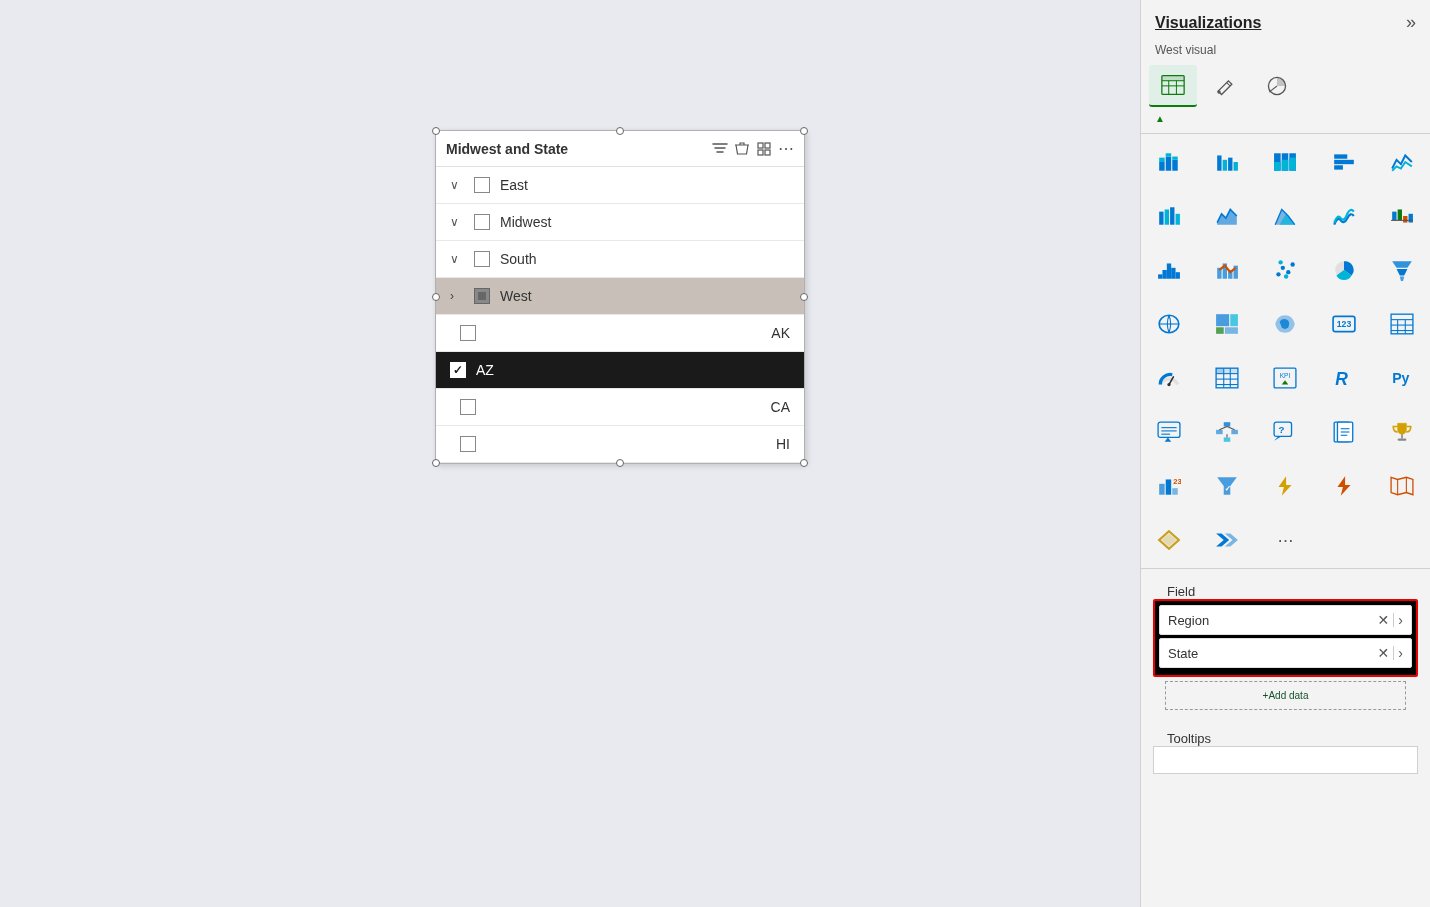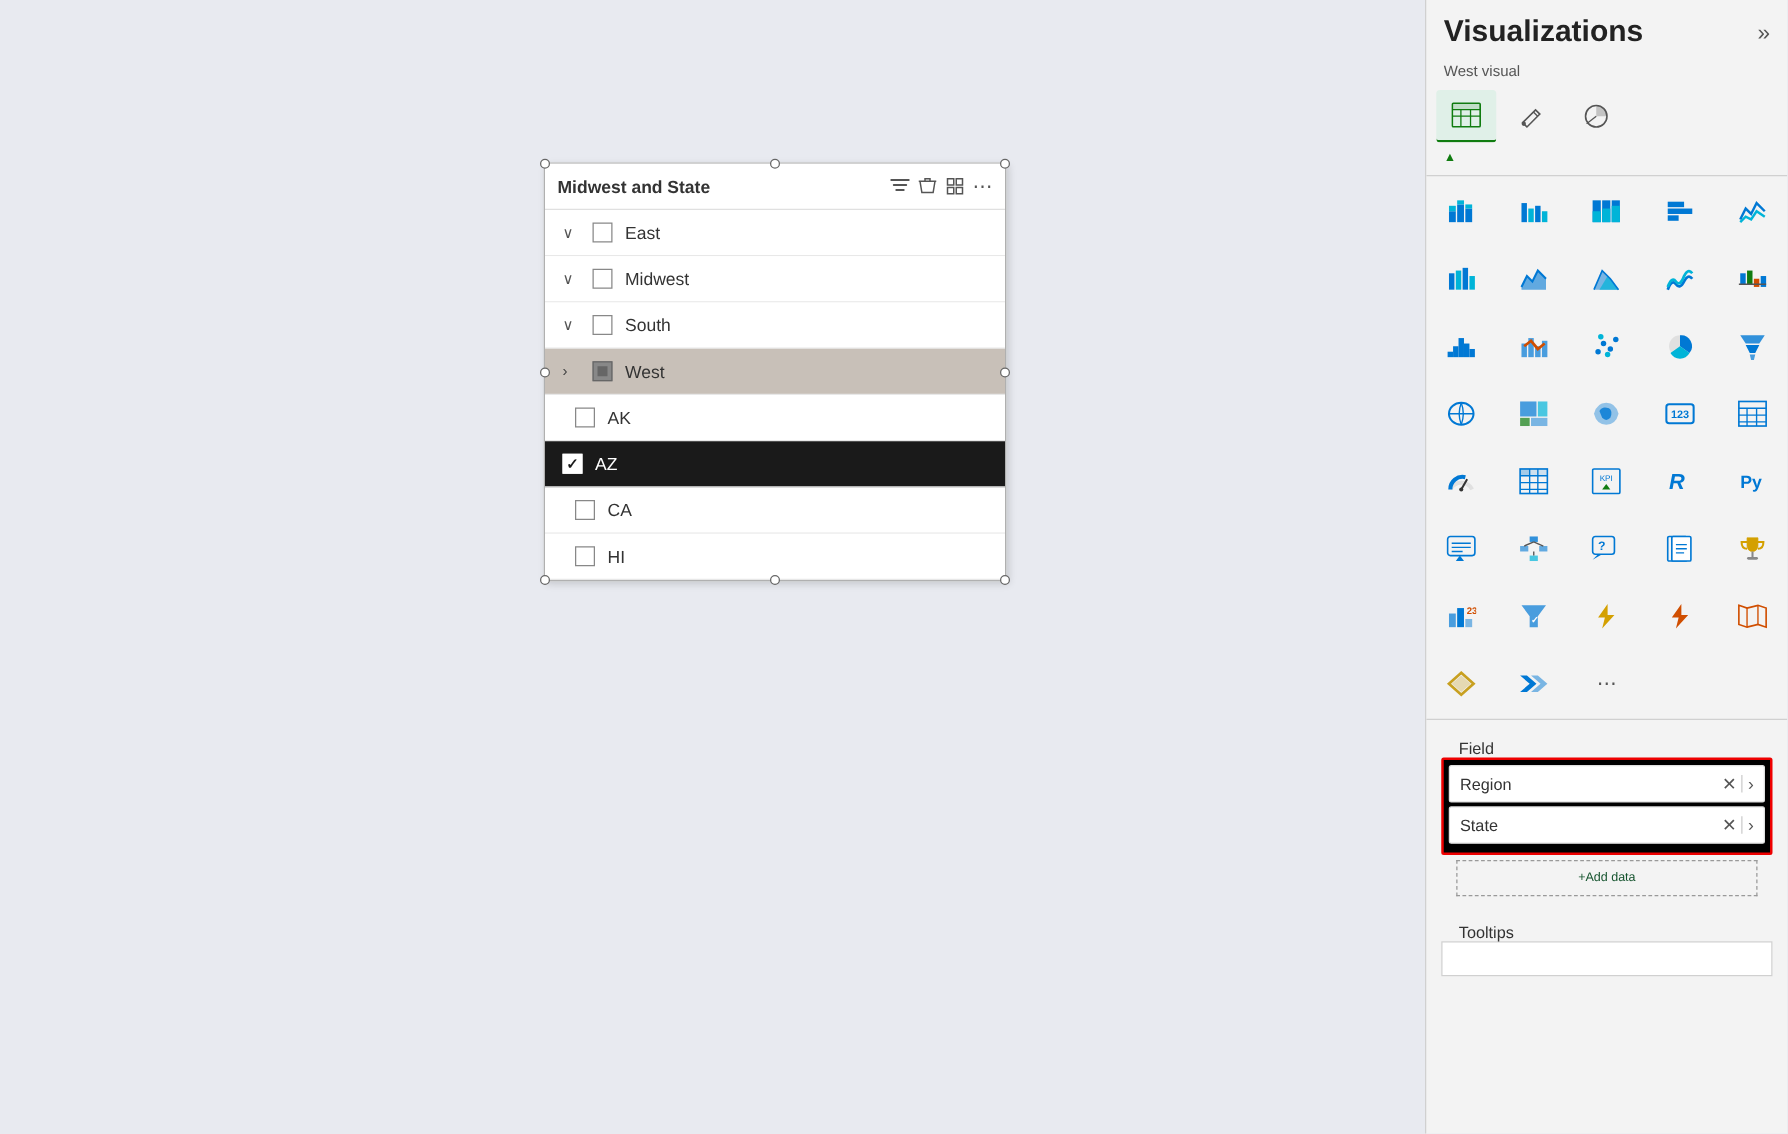--- a/index.html
+++ b/index.html
@@ -90,20 +90,21 @@
       background: #1a1a1a;
       color: #fff;
     }
 
     .slicer-item.west-item {
       background: #c8c0b8;
     }
 
     .slicer-item.indented {
       padding-left: 24px;
+      justify-content: space-between;
     }
 
     .slicer-item .chevron {
       font-size: 12px;
       margin-right: 8px;
       color: #555;
       min-width: 16px;
     }
 
     .slicer-item .chevron.right {
@@ -356,21 +357,21 @@
       <div class="slicer-item indented">
         <div class="checkbox"></div>
         <span class="item-label">HI</span>
       </div>
     </div>
   </div>
 </div>
 
 <div class="right-panel">
   <div style="display:flex; align-items:center; justify-content:space-between; padding: 12px 14px 6px;">
-    <span style="font-size:24px; font-weight:600; color:#222;">Visualizations</span>
+    <span style="font-size:16px; font-weight:600; color:#222;text-decoration:underline;">Visualizations</span>
     <span style="font-size:18px; color:#555; cursor:pointer;">»</span>
   </div>
 
   <span style="font-size:12px; color:#555; padding: 4px 14px;display:block;">West visual</span>
 
   <div style="display:flex; gap:4px; padding: 4px 8px 0; align-items:center;">
 
     <div class="viz-icon-cell selected-viz-icon" style="width:48px; height:42px;">
       <svg width="28" height="24" viewBox="0 0 28 24">
         <rect x="1" y="1" width="26" height="22" rx="1" fill="none" stroke="#107c10" stroke-width="1.5"></rect>

